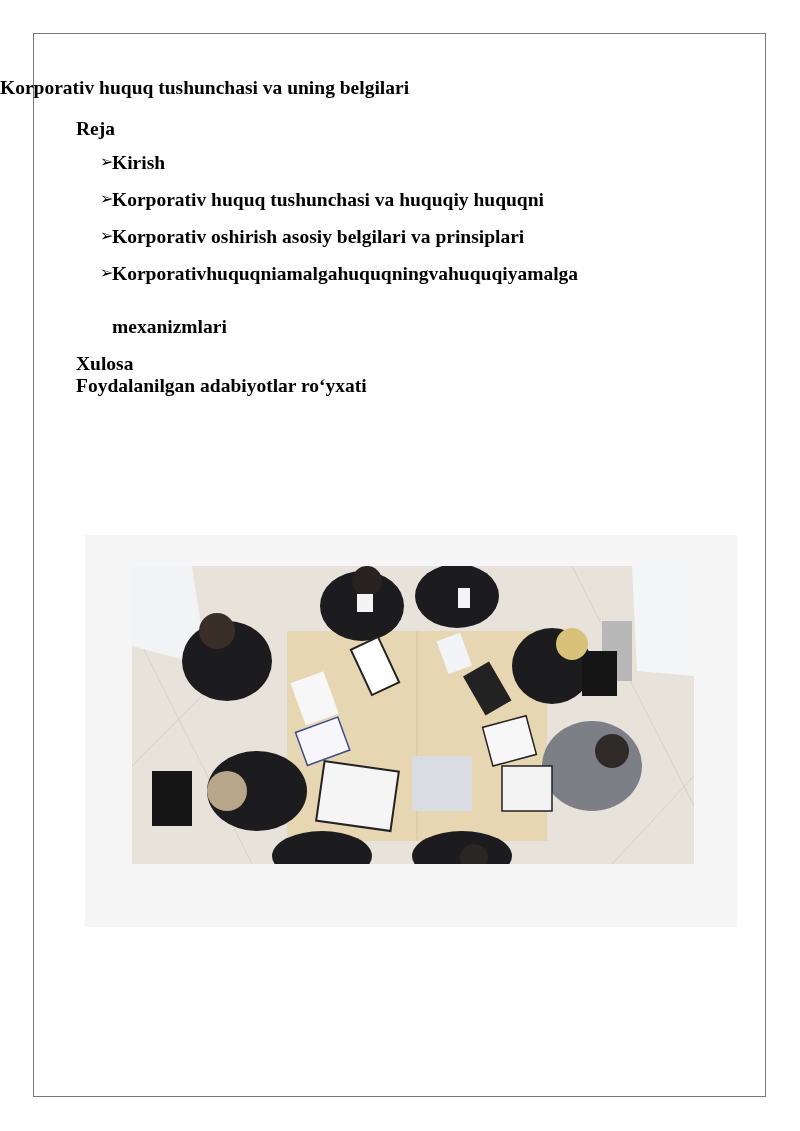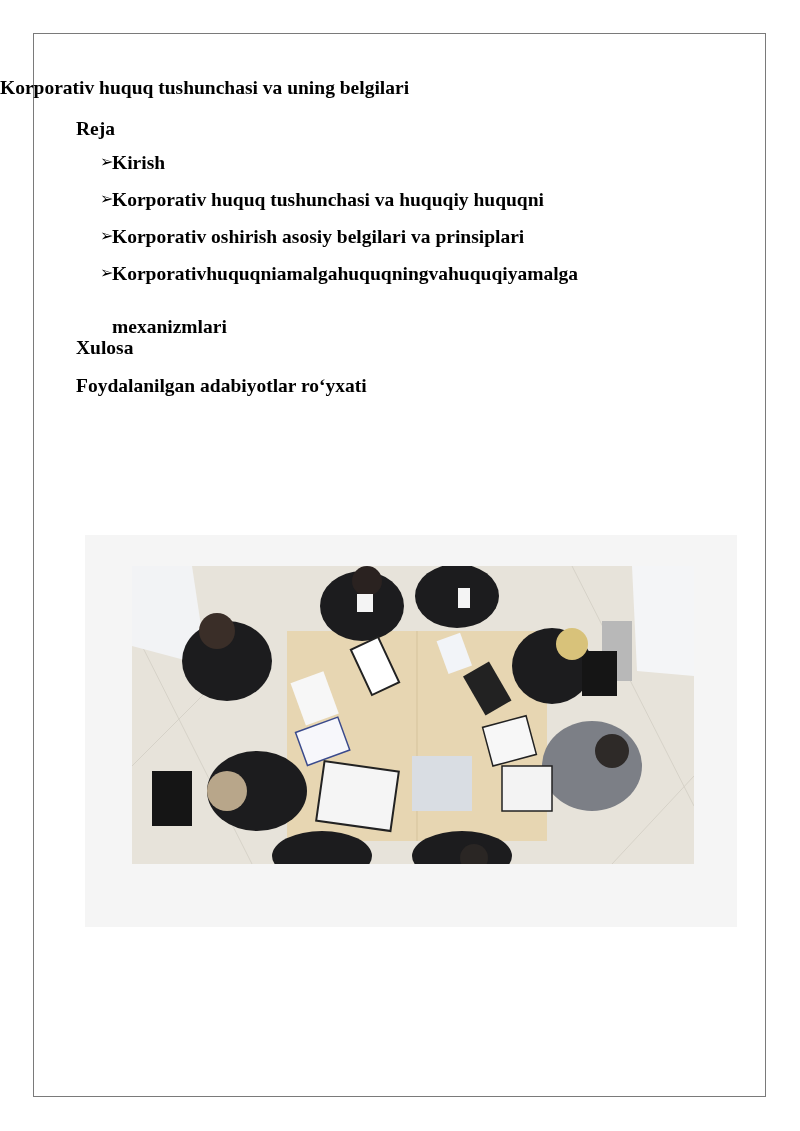--- a/index.html
+++ b/index.html
@@ -9,21 +9,21 @@
     border: 1px solid #7a7a7a; box-sizing: border-box;
   }
   .doc { font-family: "Liberation Serif", serif; font-weight: bold; color: #000; font-size: 19.5px; }
   .title { position: absolute; left: 0; width: 790px; top: 77px; text-align: left; }
   .line { position: absolute; white-space: nowrap; }
   .reja { left: 76px; top: 118px; }
   .item { position: absolute; left: 100px; }
   .item .arrow { position: absolute; left: 0; top: 0; font-size: 16px; font-weight: normal; }
   .item .txt { position: absolute; left: 12px; white-space: nowrap; }
   .item.justified .txt { width: 618px; display: flex; }
-  .xulosa { left: 76px; top: 337px; }
+  .xulosa { left: 76px; top: 353px; }
   .foyda { left: 76px; top: 375px; }
   .photo-frame {
     position: absolute; left: 85px; top: 535px; width: 652px; height: 392px;
     background: #f5f5f5;
   }
   .photo {
     position: absolute; left: 132px; top: 566px; width: 562px; height: 298px;
     background: #e6e2d8; overflow: hidden;
   }
 </style>

